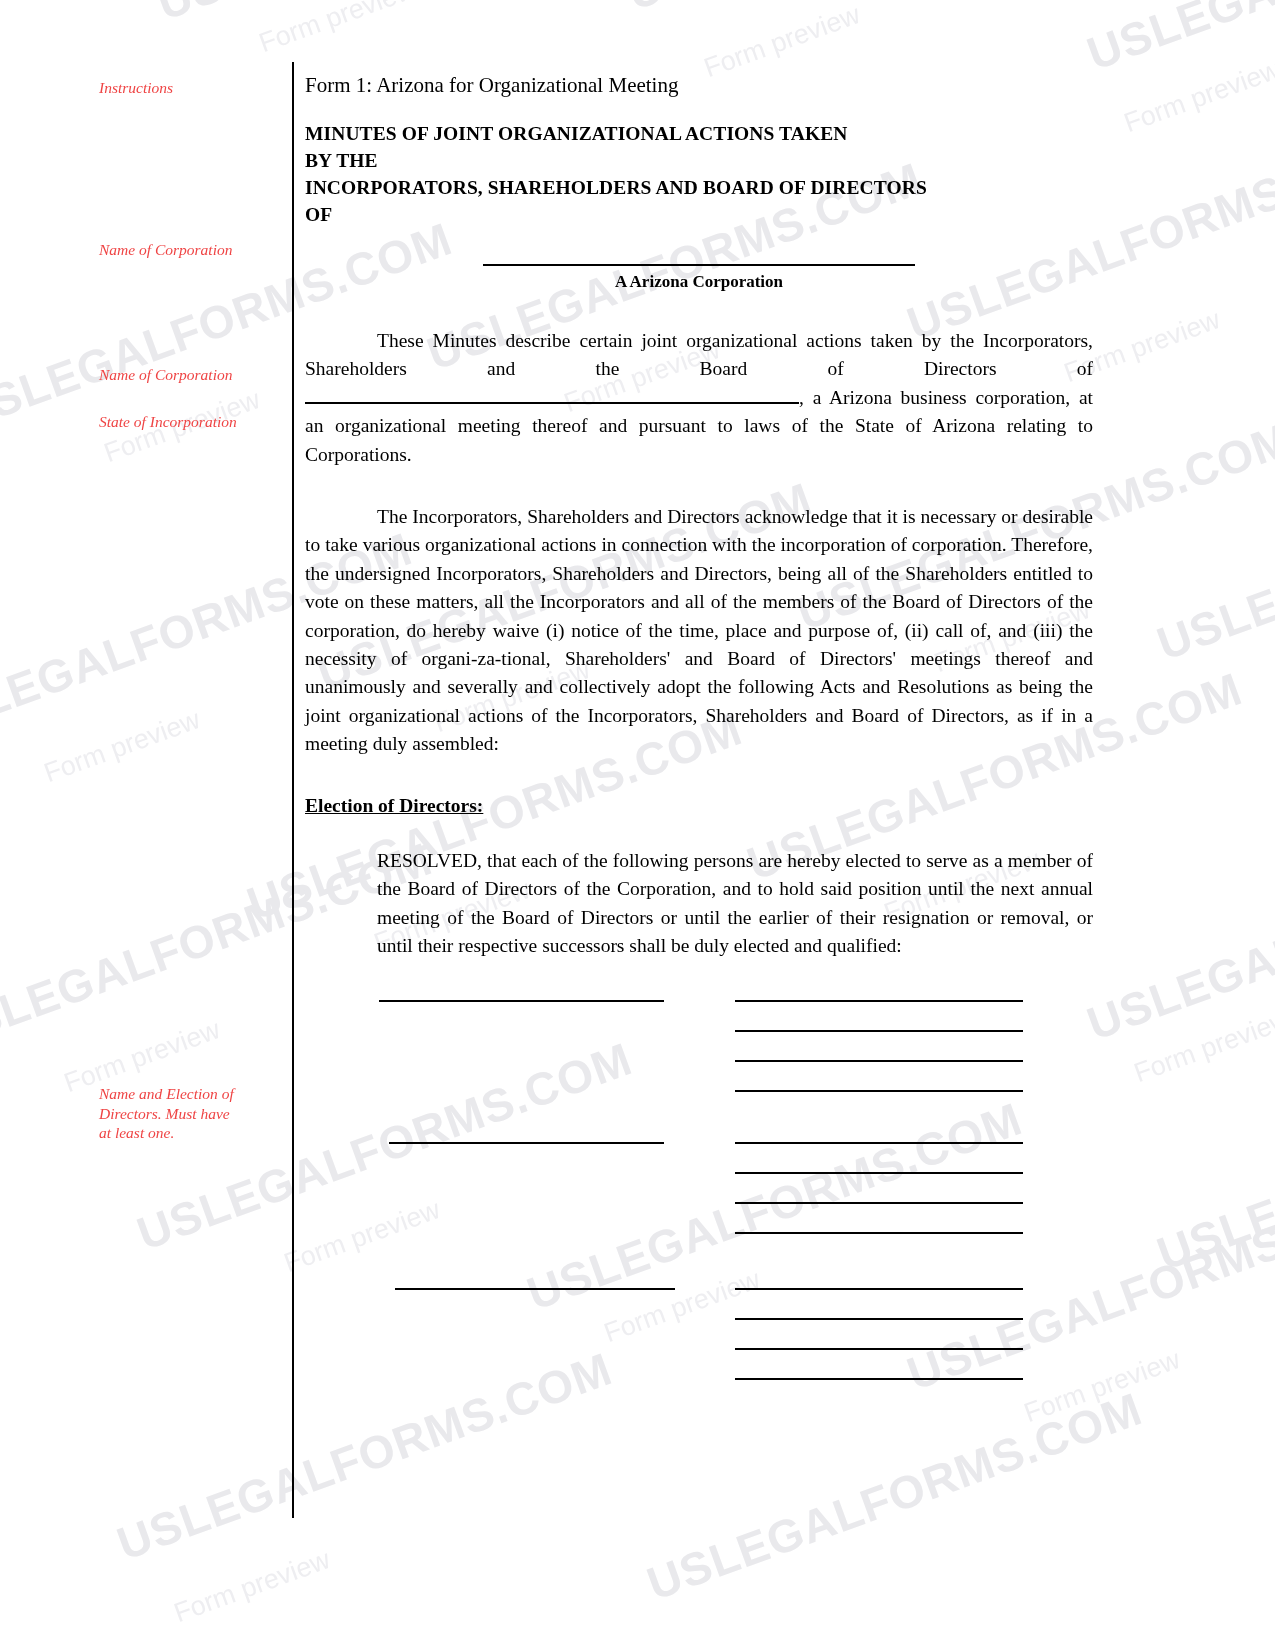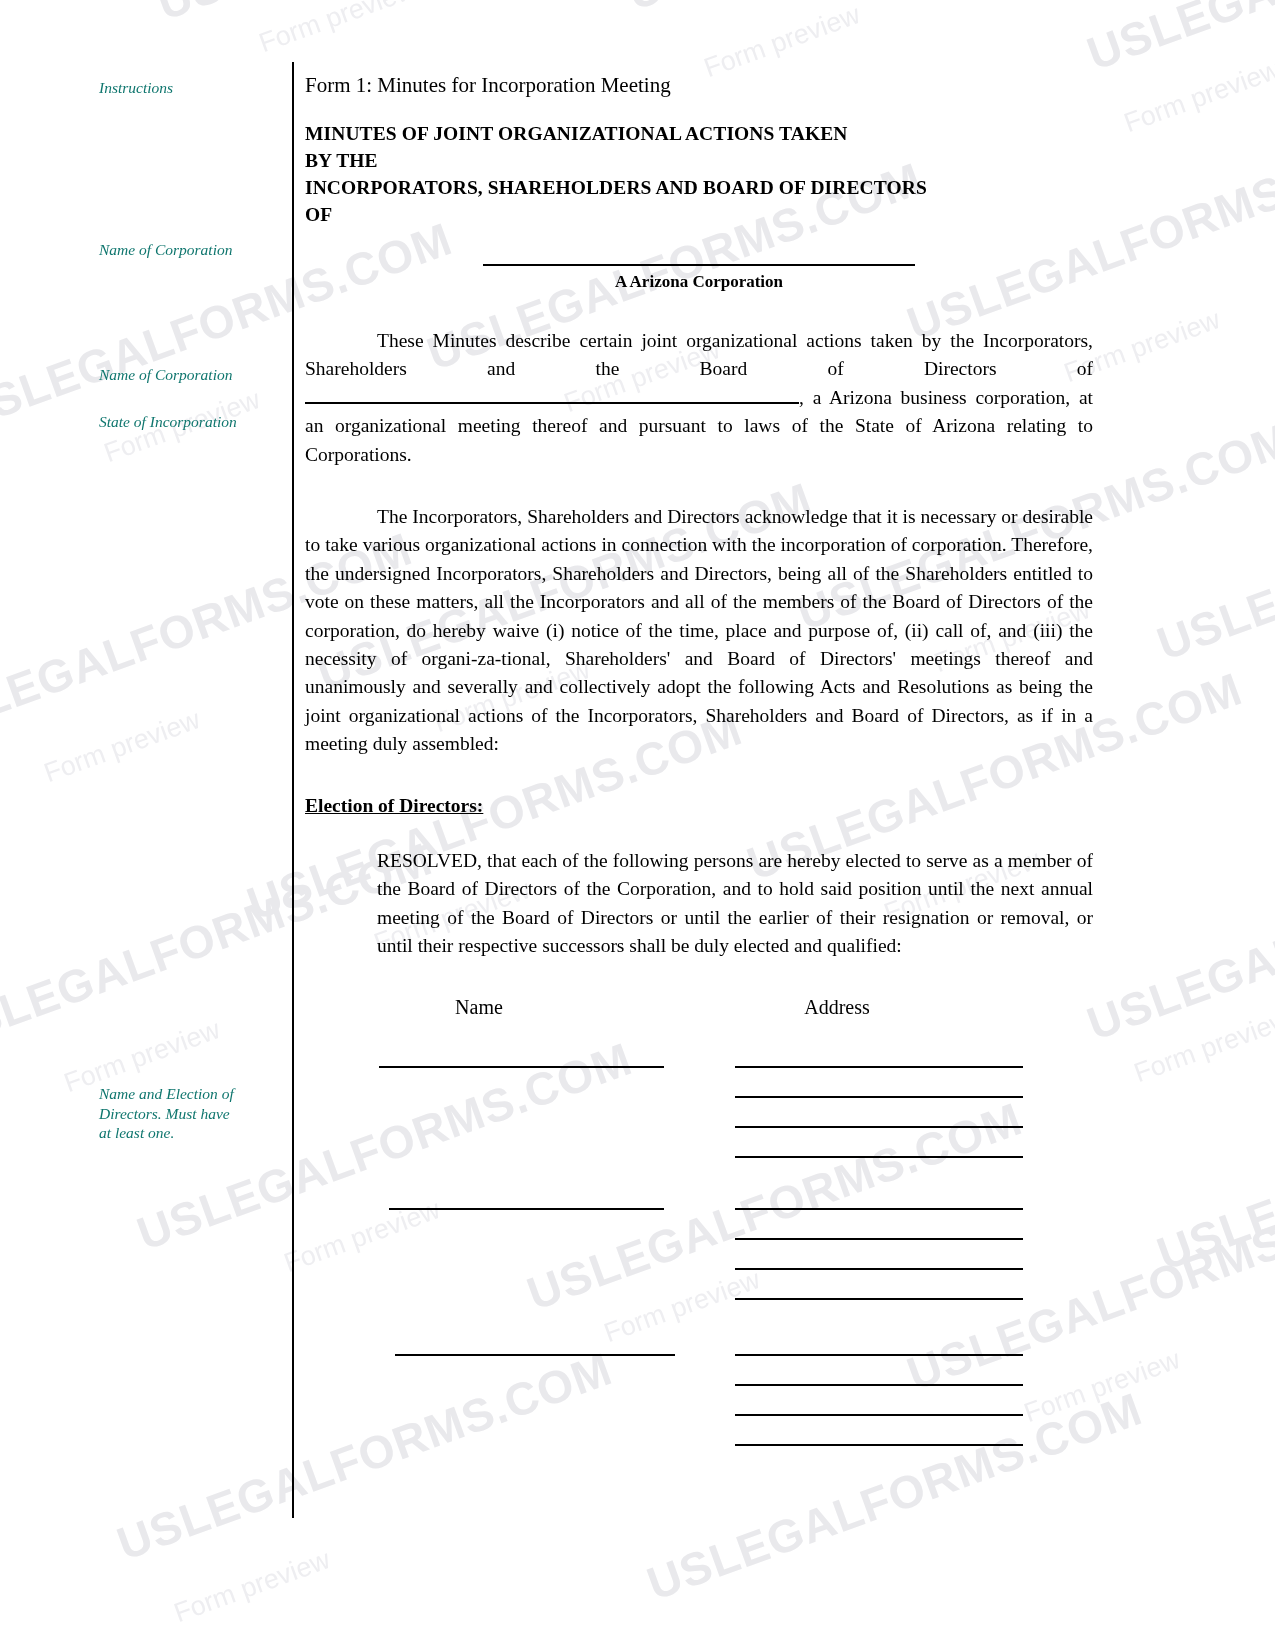--- a/index.html
+++ b/index.html
@@ -63,21 +63,21 @@
   }
 
   
   .margin-note {
     position: absolute;
     left: 99px;
     width: 185px;
     font-style: italic;
     font-size: 15.5px;
     line-height: 19.5px;
-    color: #0f766e;
+    color: #ef4444;
   }
   #note-instructions   { top: 78px; }
   #note-name-corp-1    { top: 240px; }
   #note-name-corp-2    { top: 365px; }
   #note-state-inc      { top: 412px; }
   #note-directors      { top: 1084px; }
 
   
   #body-col {
     position: absolute;
@@ -244,21 +244,21 @@
     <div class="margin-note" id="note-name-corp-2">Name of Corporation</div>
     <div class="margin-note" id="note-state-inc">State of Incorporation</div>
     <div class="margin-note" id="note-directors">
       <div>Name and Election of</div>
       <div>Directors. Must have</div>
       <div>at least one.</div>
     </div>
 
     <div id="body-col">
 
-      <div id="form-heading">Form 1: Minutes for Incorporation Meeting</div>
+      <div id="form-heading">Form 1: Arizona for Organizational Meeting</div>
 
       <div>
         <div class="title-line">MINUTES OF JOINT ORGANIZATIONAL ACTIONS TAKEN</div>
         <div class="title-line">BY THE</div>
         <div class="title-line">INCORPORATORS, SHAREHOLDERS AND BOARD OF DIRECTORS</div>
         <div class="title-line">OF</div>
       </div>
 
       <div id="corp-name-blank"></div>
       <div id="corp-subtitle">A Arizona Corporation</div>
@@ -266,24 +266,20 @@
       <p class="body-para" id="para-one"><span>These Minutes describe certain joint organizational actions taken by the Incorporators, Shareholders and the Board of Directors of</span><span class="inline-blank blank-corp"></span><span>, a Arizona business corporation, at an organizational meeting thereof and pursuant to laws of the State of Arizona relating to Corporations.</span></p>
 
       <p class="body-para" id="para-two">The Incorporators, Shareholders and Directors acknowledge that it is necessary or desirable to take various organizational actions in connection with the incorporation of corporation. Therefore, the undersigned Incorporators, Shareholders and Directors, being all of the Shareholders entitled to vote on these matters, all the Incorporators and all of the members of the Board of Directors of the corporation, do hereby waive (i) notice of the time, place and purpose of, (ii) call of, and (iii) the necessity of organi-za-tional, Shareholders' and Board of Directors' meetings thereof and unanimously and severally and collectively adopt the following Acts and Resolutions as being the joint organizational actions of the Incorporators, Shareholders and Board of Directors, as if in a meeting duly assembled:</p>
 
       <div id="section-heading">Election of Directors:</div>
 
       <div id="resolved-block">
         <p id="resolved-para">RESOLVED, that each of the following persons are hereby elected to serve as a member of the Board of Directors of the Corporation, and to hold said position until the next annual meeting of the Board of Directors or until the earlier of their resignation or removal, or until their respective successors shall be duly elected and qualified:</p>
       </div>
 
-      <div id="grid-headers">
-        <div class="col-header" id="header-name">Name</div>
-        <div class="col-header" id="header-address">Address</div>
-      </div>
 
       <div id="signature-grid">
 
         <div class="name-line" style="left:74px;  top:22px;  width:285px;"></div>
         <div class="addr-line" style="left:430px; top:22px;  width:288px;"></div>
         <div class="addr-line" style="left:430px; top:52px;  width:288px;"></div>
         <div class="addr-line" style="left:430px; top:82px;  width:288px;"></div>
         <div class="addr-line" style="left:430px; top:112px; width:288px;"></div>
 
         <div class="name-line" style="left:84px;  top:164px; width:275px;"></div>

